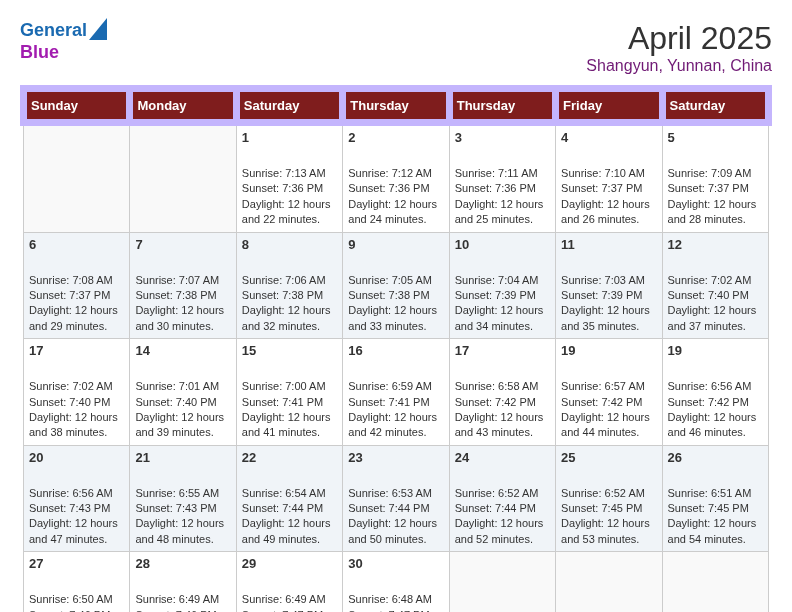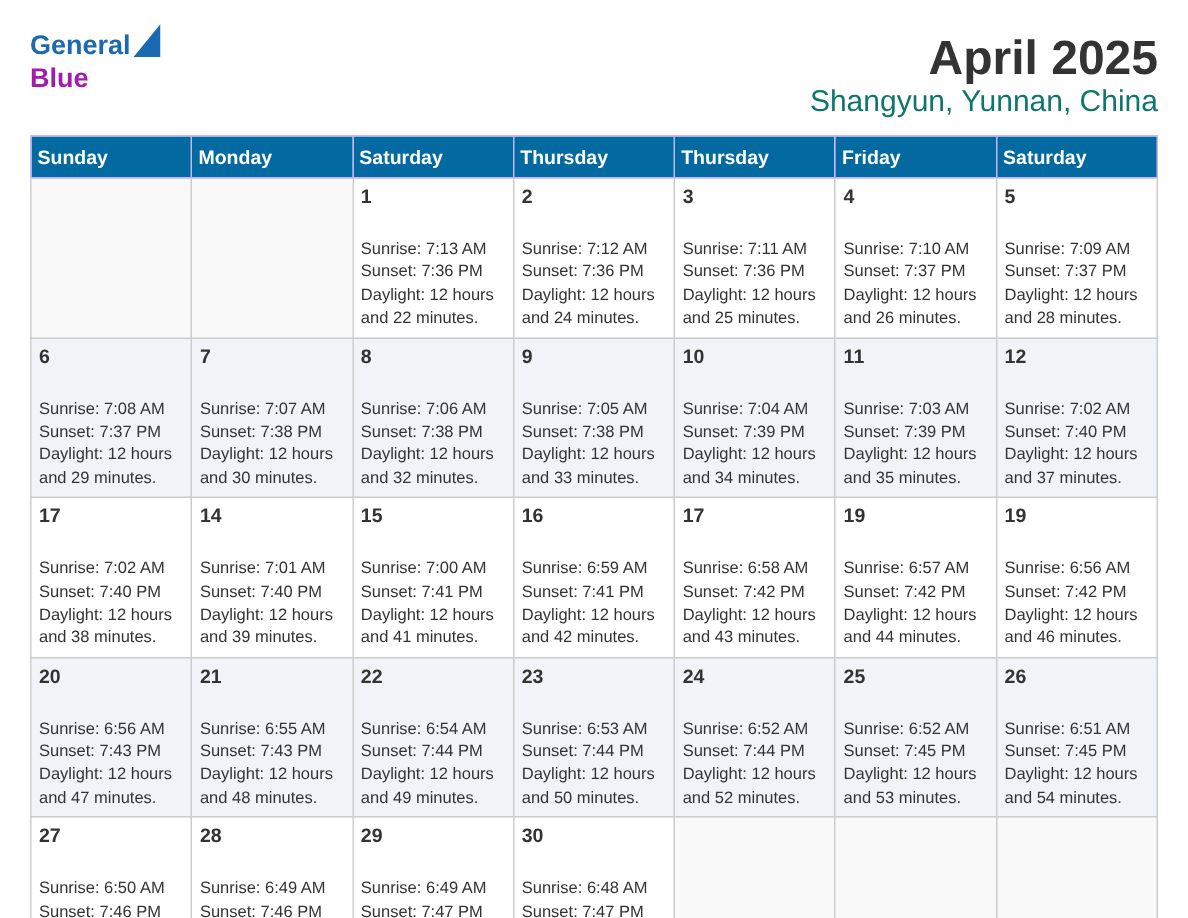--- a/index.html
+++ b/index.html
@@ -27,41 +27,41 @@
       line-height: 1.2;
     }
     .logo-text span {
       color: #1a6ab1;
     }
     .title-block {
       text-align: right;
     }
     .month-title {
       font-size: 32px;
-      font-weight: bold;
+      font-weight: normal;
       color: #333;
     }
     .location-title {
-      font-size: 20px;
-      color: #0f766e;
+      font-size: 16px;
+      color: #701a75;
       margin-left: 32px;
     }
     .calendar {
       width: 100%;
       border-collapse: collapse;
       font-size: 11px;
     }
     .calendar th {
-      background-color: #0369a1;
+      background-color: #7f1d1d;
       color: white;
       padding: 6px 4px;
       text-align: left;
       font-size: 13px;
       font-weight: bold;
-      border: 1px solid #c4b5fd;
+      border: 7px solid #c4b5fd;
     }
     .calendar td {
       border: 1px solid #ccc;
       padding: 4px 5px;
       vertical-align: top;
       width: calc(100% / 7);
       height: 85px;
       background: #fff;
     }
     .calendar td.empty {
@@ -81,21 +81,21 @@
     .row-alt td {
       background: #f0f4f8;
     }
   </style>
 </head>
 <body>
 
 <div class="header">
   <div class="logo">
     <div style="display:flex; flex-direction:column; align-items:flex-start;">
-      <div style="display:flex; ">
+      <div style="display:flex; align-items:center;">
         <span class="logo-text"><span>General</span></span>
         <svg width="18" height="22" viewBox="0 0 18 22" style="margin-left:2px; margin-top:-4px;">
           <polygon points="0,22 18,22 18,0" fill="#1a6ab1"></polygon>
         </svg>
       </div>
       <span class="logo-text" style="color:#a21caf; font-weight:bold;">Blue</span>
     </div>
   </div>
   <div class="title-block">
     <div class="month-title">April 2025</div>

